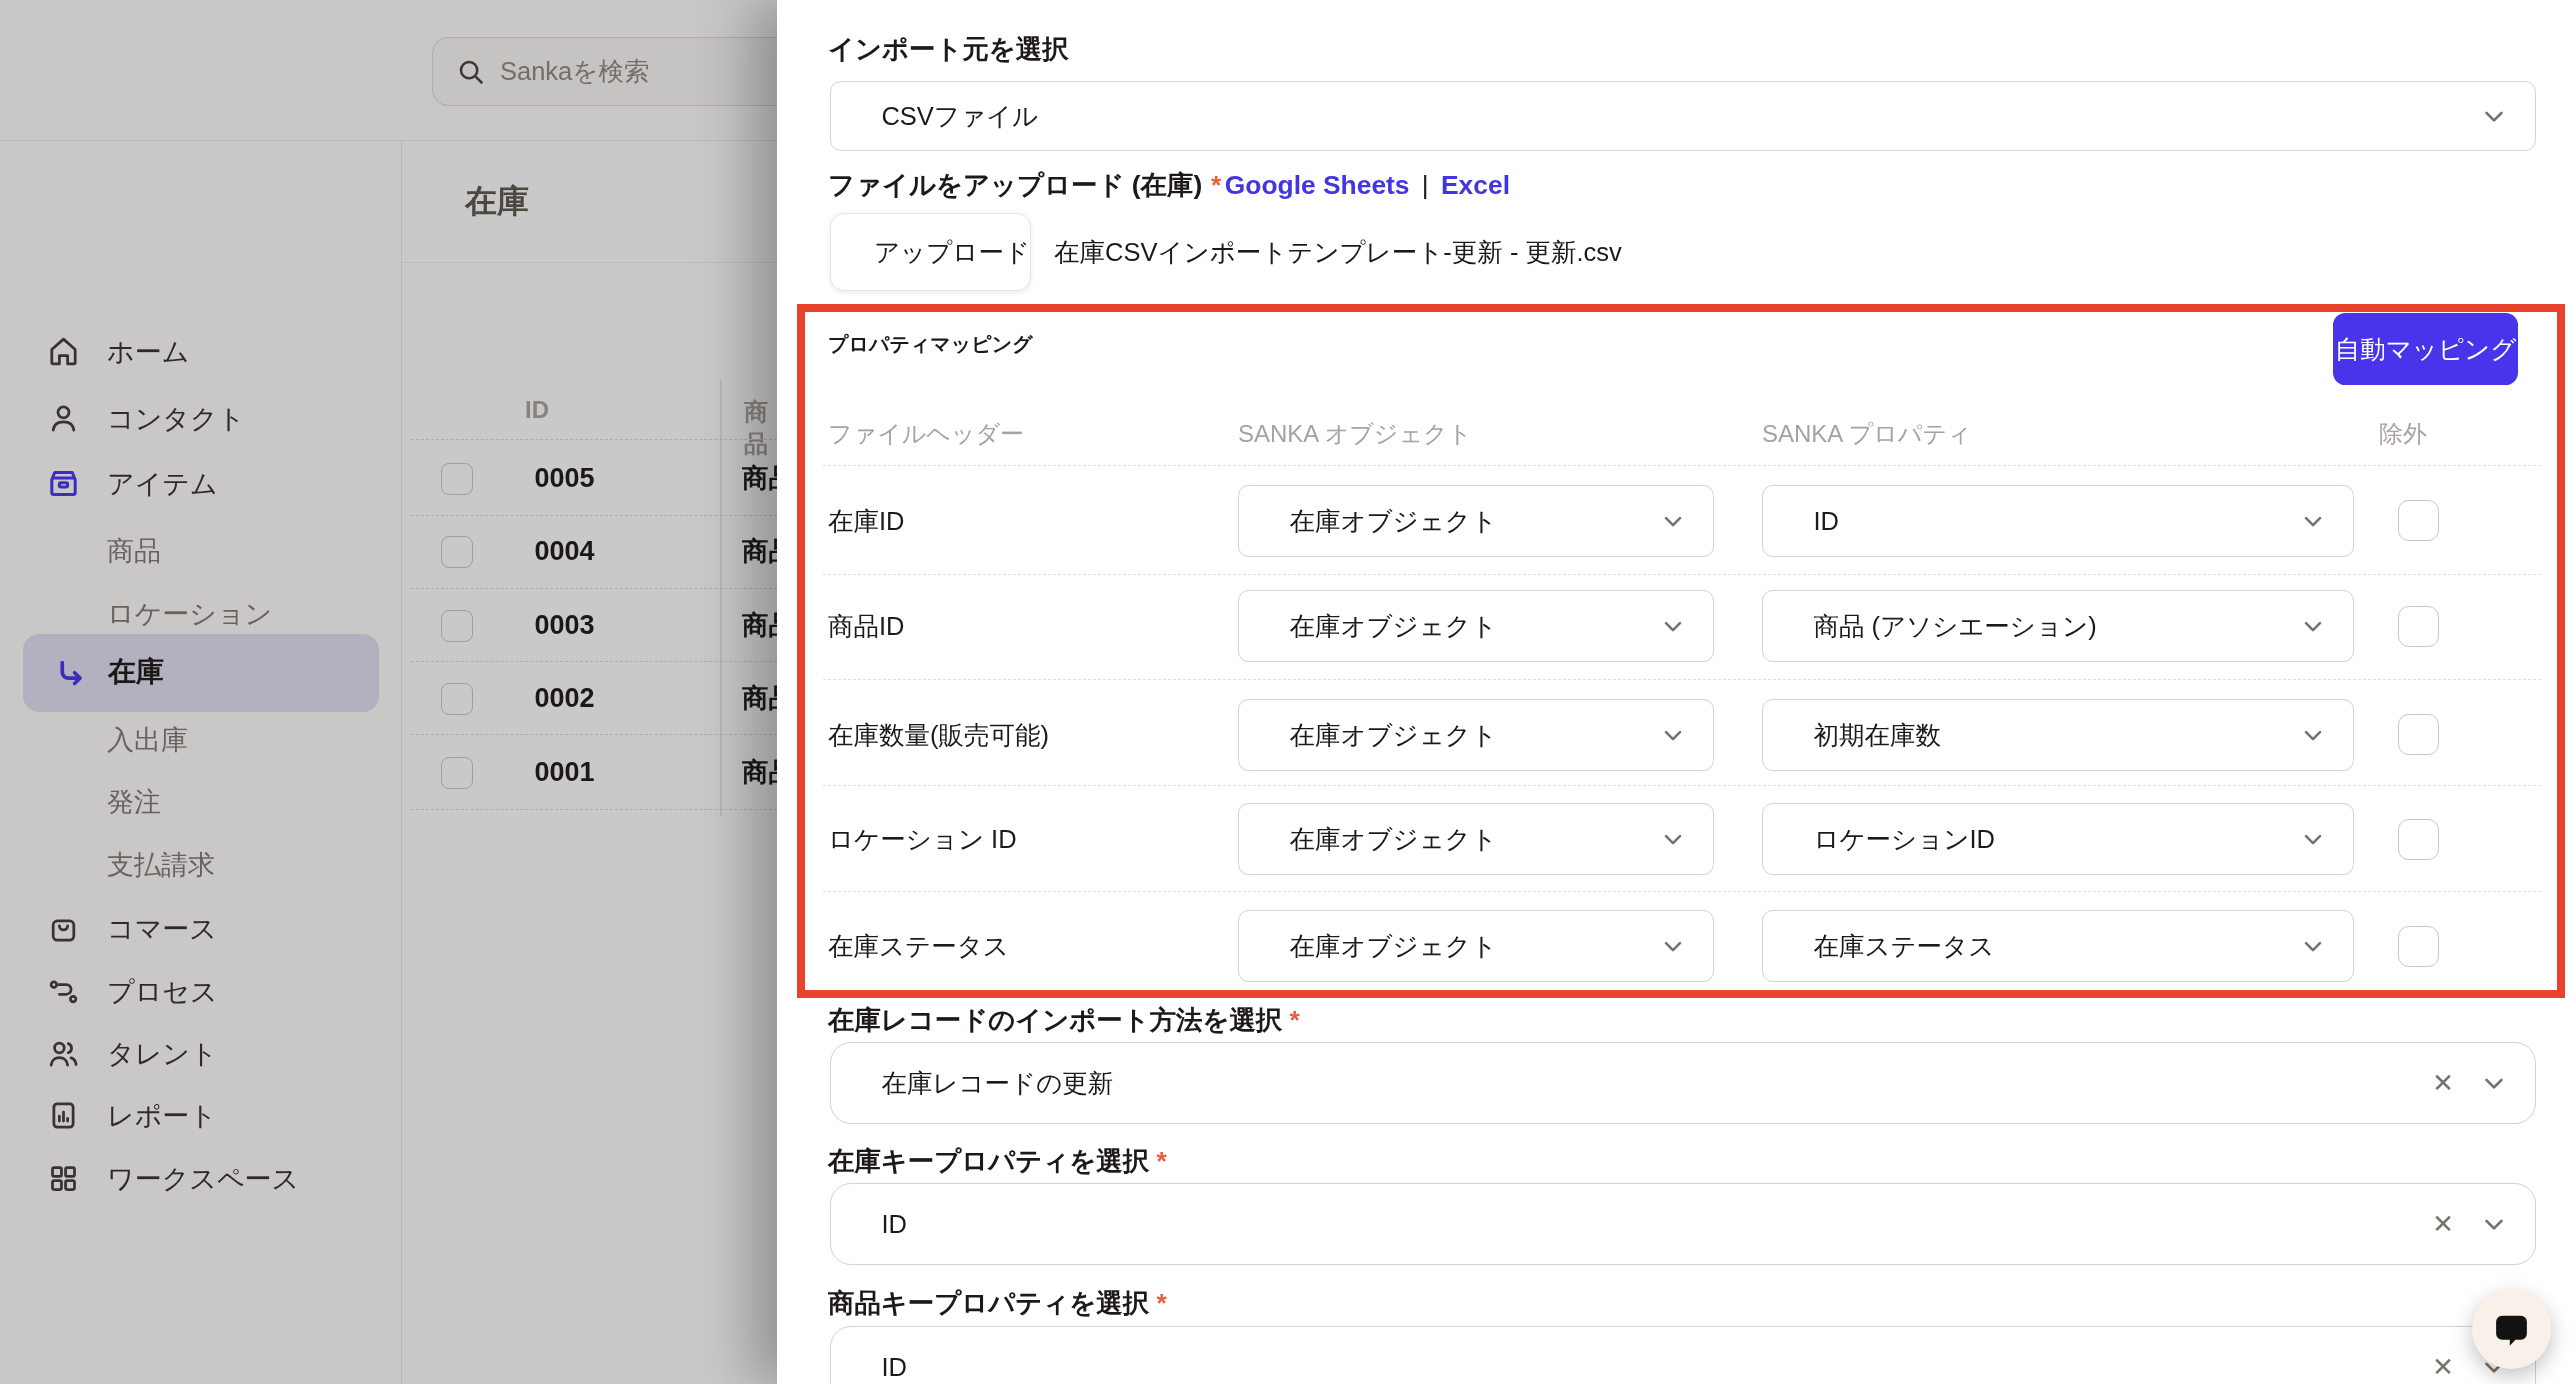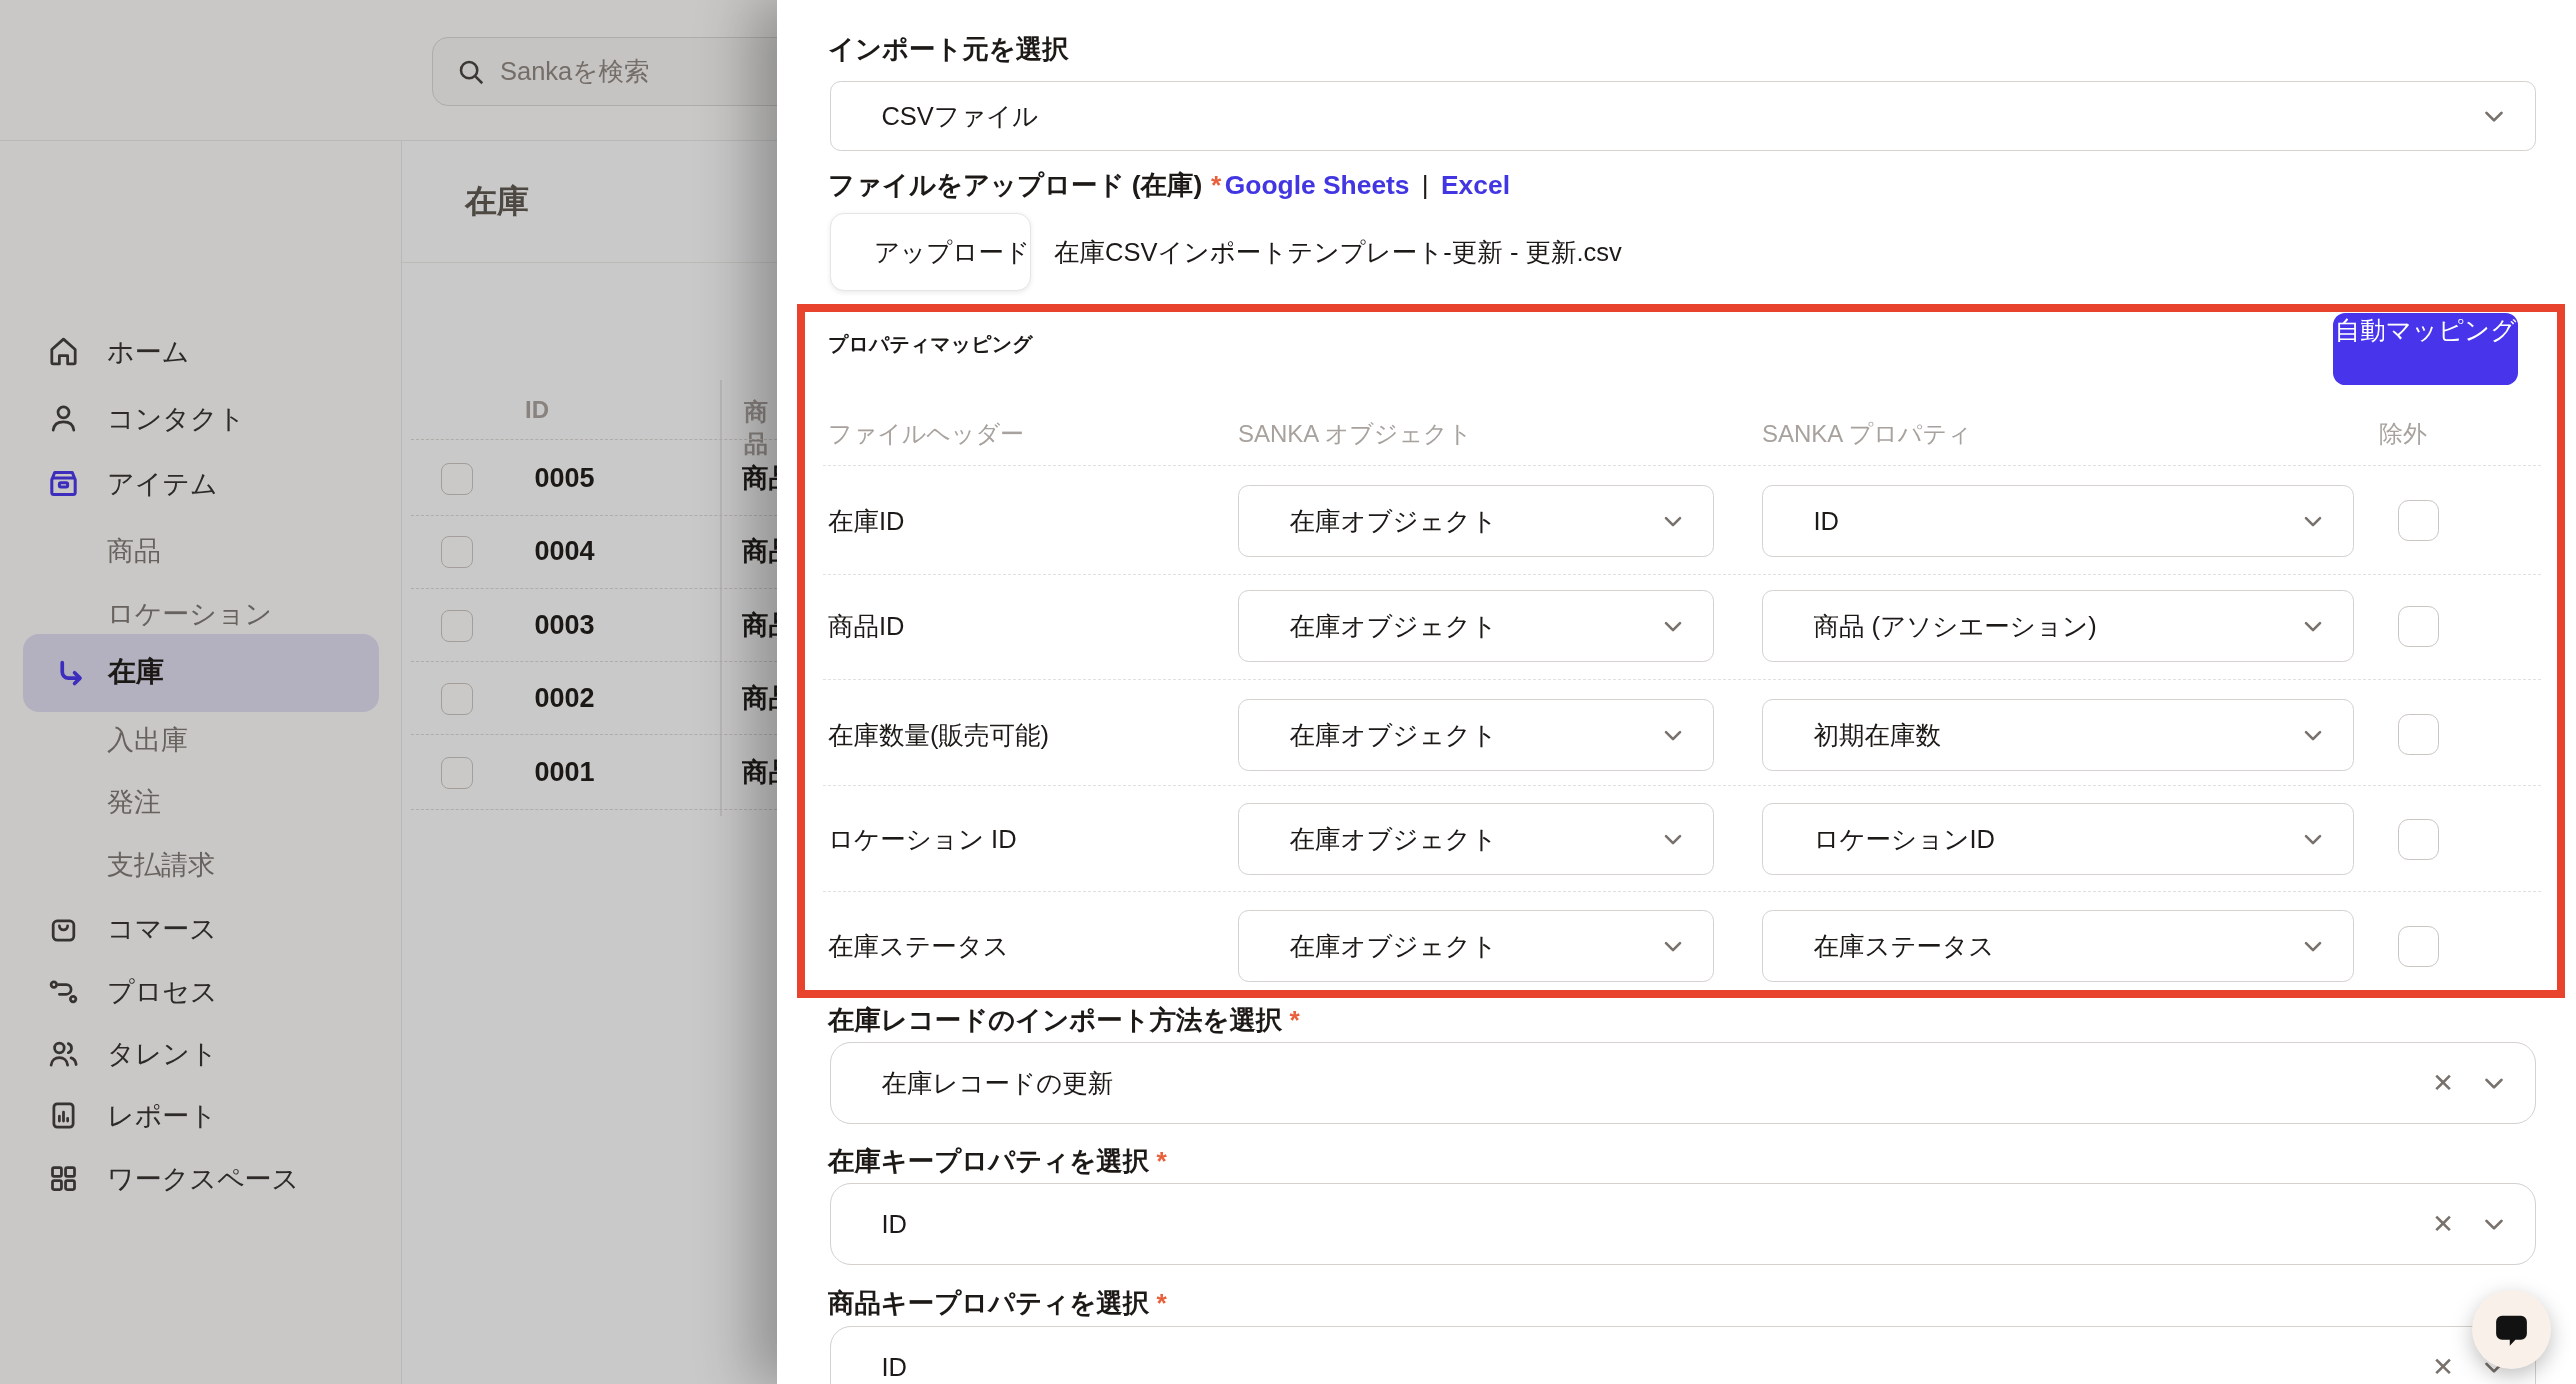--- a/index.html
+++ b/index.html
@@ -51,21 +51,21 @@
   .sel .clear { position:absolute; right:81px; top:50%; transform:translateY(-50%); font-size:26.4px; color:#78716c; }
   .big { border-radius:21px; }
   .upload-btn { position:absolute; left:53px; top:213px; width:201px; height:78px; background:#fff; border:1.8px solid #e7e5e4; border-radius:14px; box-shadow:0 1.8px 5.3px rgba(0,0,0,0.08); display:flex; align-items:center; justify-content:center; font-size:25.5px; color:#1c1917;padding-left:43px; }
   .file-name { position:absolute; left:277px; top:213px; height:78px; display:flex; align-items:center; font-size:25.5px; color:#1c1917; white-space:nowrap; }
   .upload-links { position:absolute; left:51px; top:166px; height:39px; display:flex; align-items:center; gap:8.8px; font-size:26.4px; }
   .link { color:#4236e3; font-weight:600; }
   .pipe { color:#1c1917; font-weight:400; margin:0 3.5px; }
 
   .red-rect { position:absolute; left:20px; top:304px; width:1768px; height:694px; border:8px solid #e8432c; pointer-events:none; }
   .map-title { position:absolute; left:51px; top:331px; font-size:20px; font-weight:700; color:#1c1917; }
-  .auto-btn { position:absolute; left:1556px; top:313px; width:185px; height:72px; background:#4734eb; border-radius:12.3px; color:#ffffff; font-size:25.5px; display:flex; align-items:flex-start; justify-content:center; }
+  .auto-btn { position:absolute; left:1556px; top:313px; width:185px; height:72px; background:#4734eb; border-radius:12.3px; color:#ffffff; font-size:25.5px; display:flex; align-items:center; justify-content:center; }
   .map-colhead { position:absolute; top:418px; font-size:24px; color:#a8a29e; white-space:nowrap; }
   .map-dash { position:absolute; left:46px; width:1718px; border-top:1.8px dashed #e3e1de; }
   .map-label { position:absolute; left:51px; height:72px; display:flex; align-items:center; font-size:25.5px; color:#1c1917; white-space:nowrap; }
   .cb { position:absolute; left:1621px; width:41px; height:41px; border:1.8px solid #c9c5c0; border-radius:10.6px; background:#fff; }
 
   .chat-btn { position:absolute; left:2472px; top:1290px; width:79px; height:79px; border-radius:50%; background:#faf0ea; box-shadow:0 7px 21px rgba(0,0,0,0.25); display:flex; align-items:center; justify-content:center; }
 
   svg { display:block; }
 </style>
 </head>

